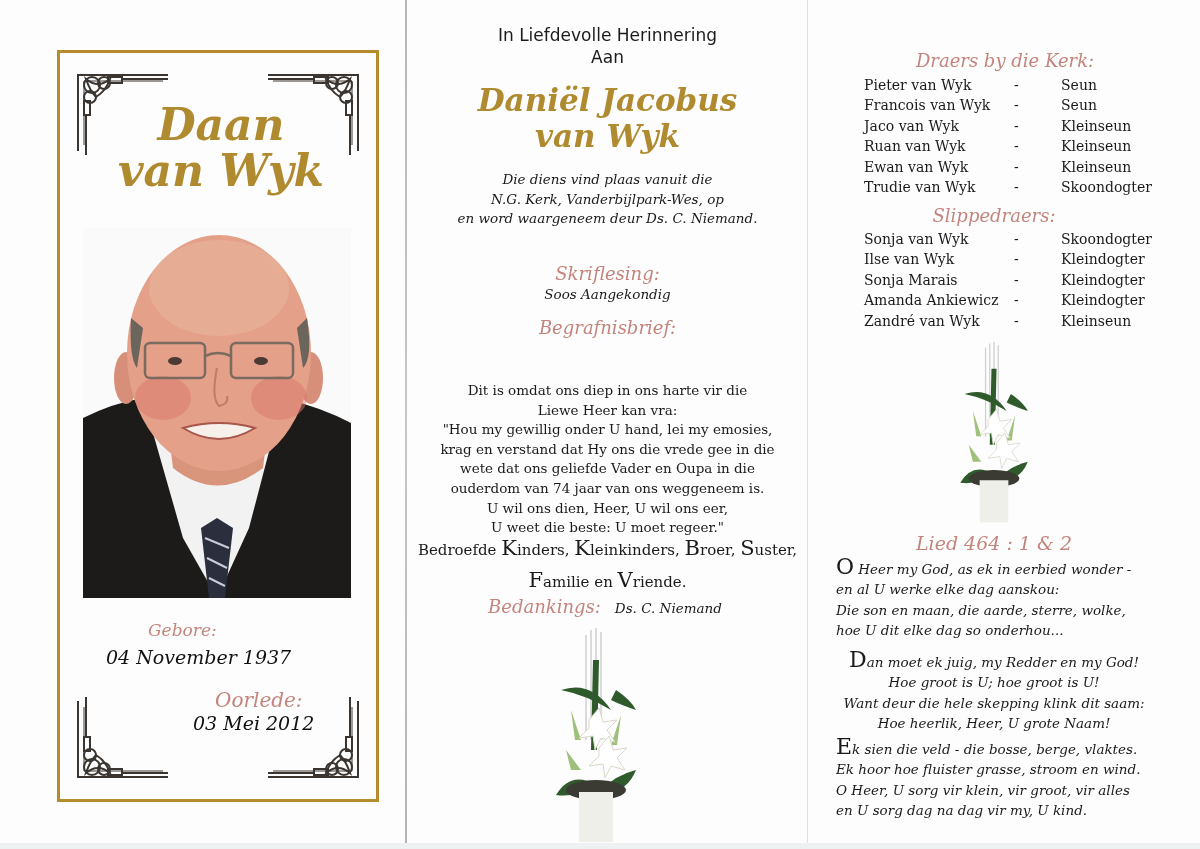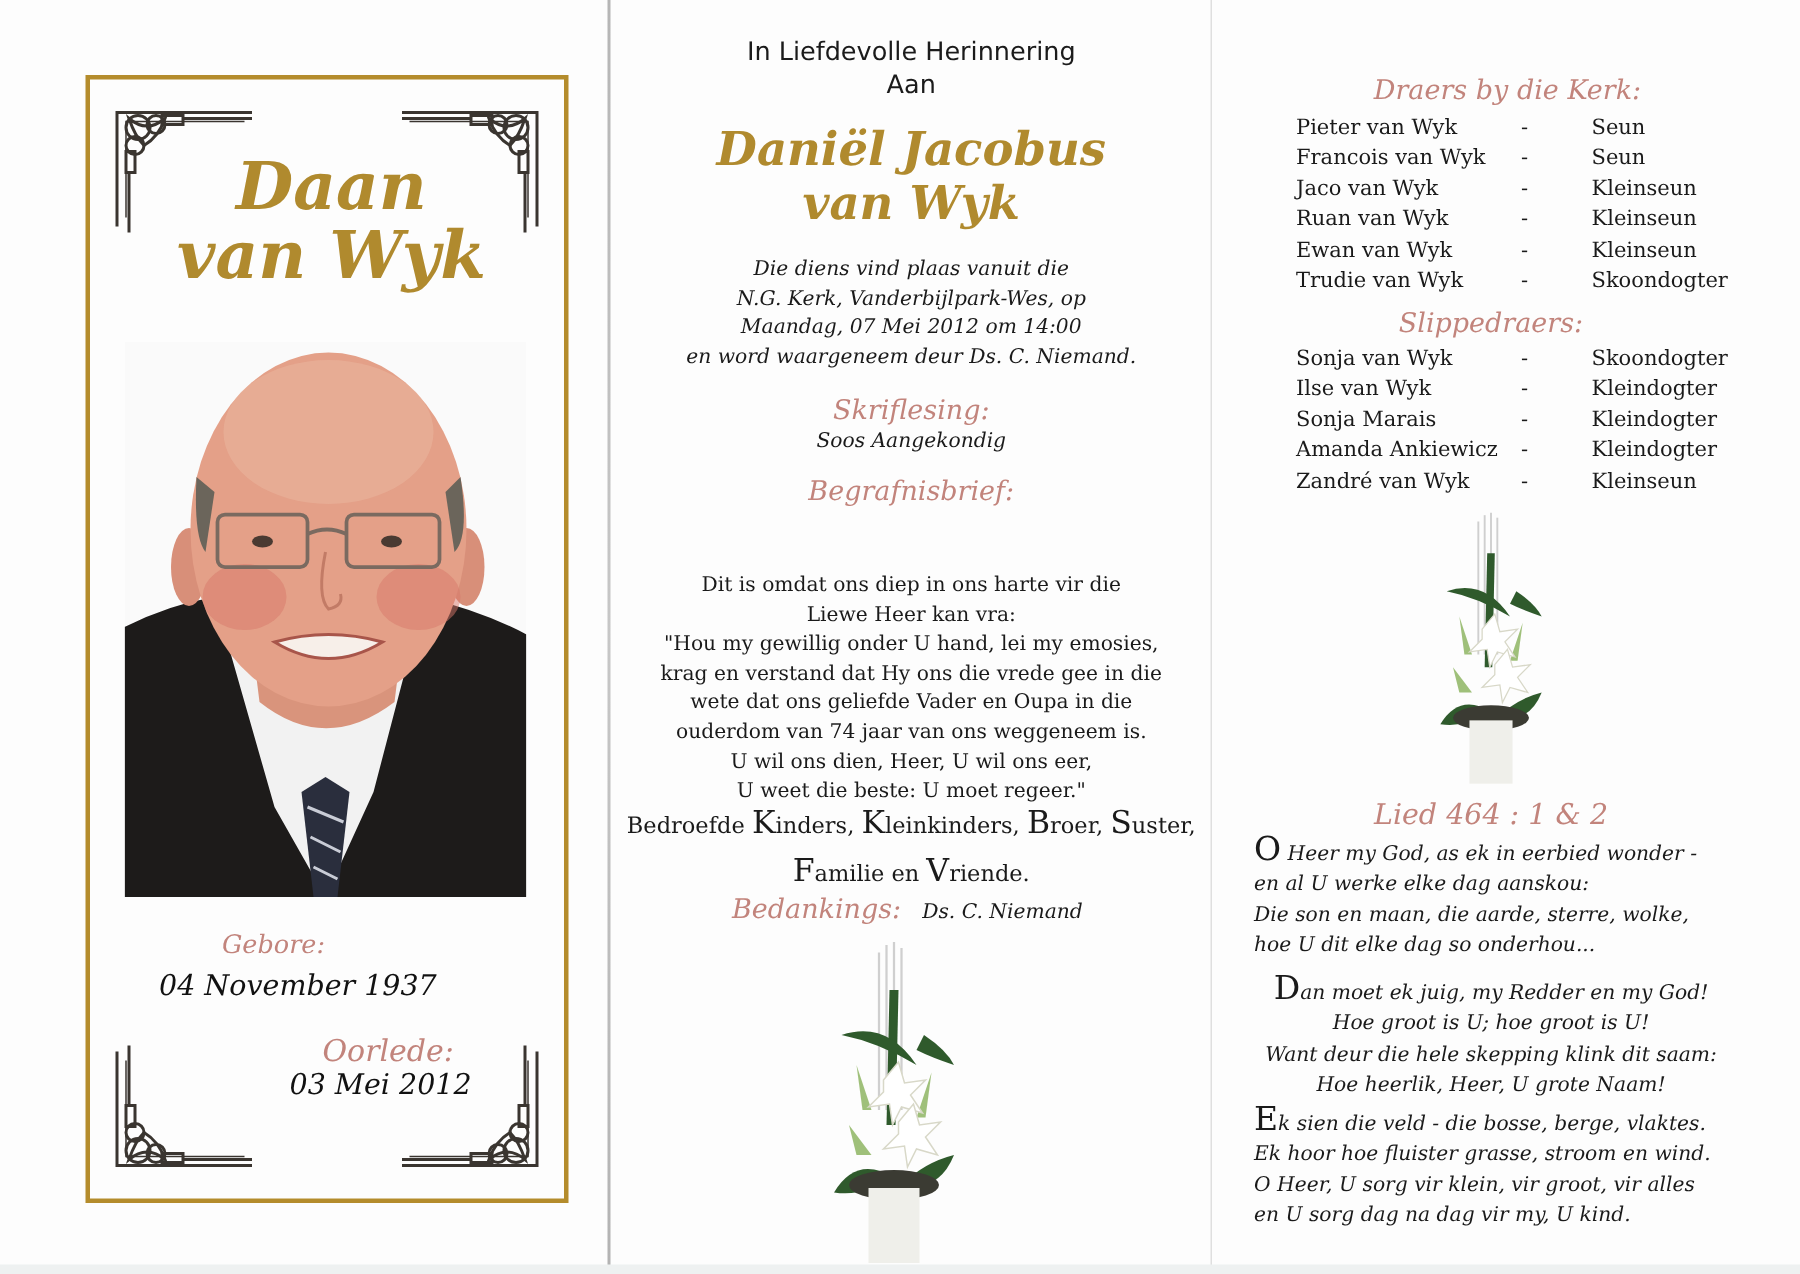--- a/index.html
+++ b/index.html
@@ -206,21 +206,20 @@
       <div>In Liefdevolle Herinnering</div>
       <div>Aan</div>
     </div>
     <div class="center full-name">
       <div>Daniël Jacobus</div>
       <div>van Wyk</div>
     </div>
     <div class="center service">
       <div>Die diens vind plaas vanuit die</div>
       <div>N.G. Kerk, Vanderbijlpark-Wes, op</div>
-      <div>Maandag, 07 Mei 2012 om 14:00</div>
       <div>en word waargeneem deur Ds. C. Niemand.</div>
     </div>
 
     <div class="center sec-head skrif-h">Skriflesing:</div>
     <div class="center skrif-b">Soos Aangekondig</div>
 
     <div class="center sec-head begraf-h">Begrafnisbrief:</div>
     <div class="center begraf-b">
       <div>Dit is omdat ons diep in ons harte vir die</div>
       <div>Liewe Heer kan vra:</div>

